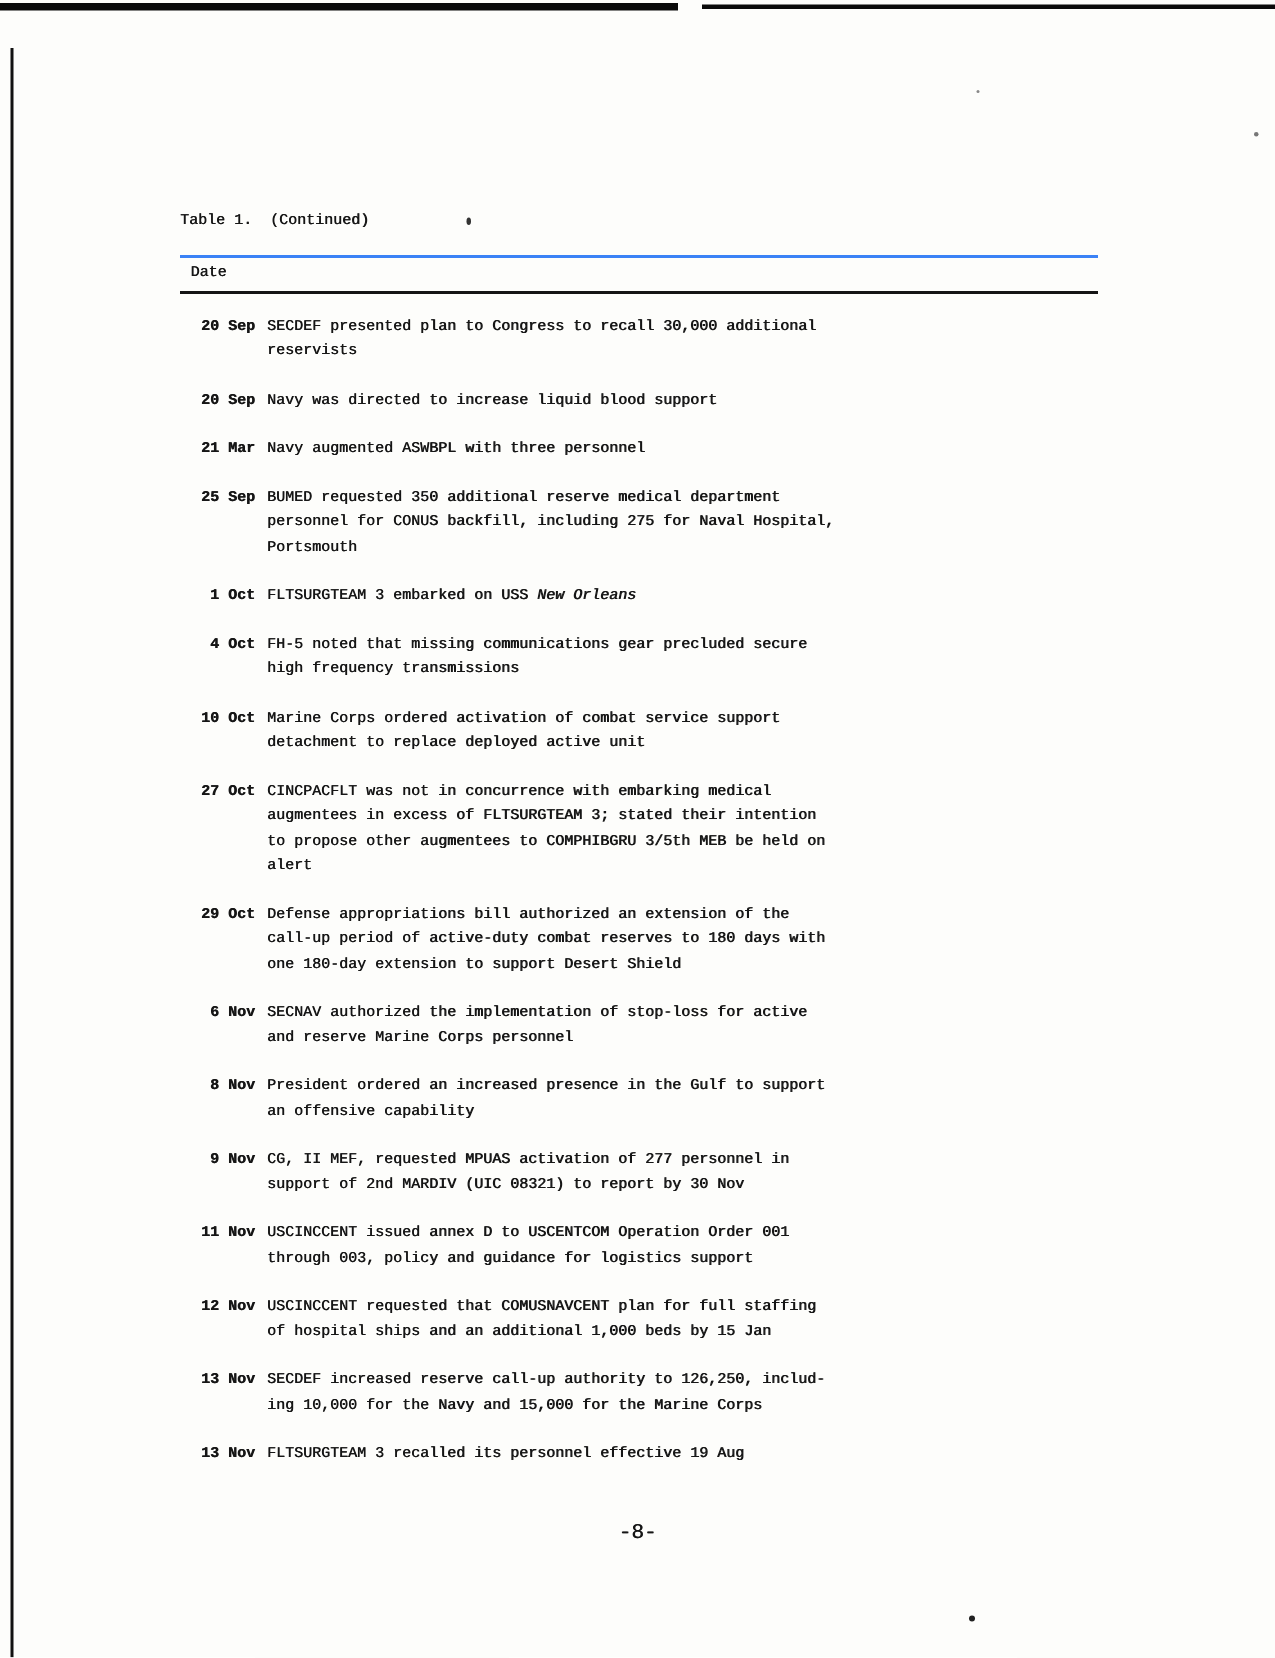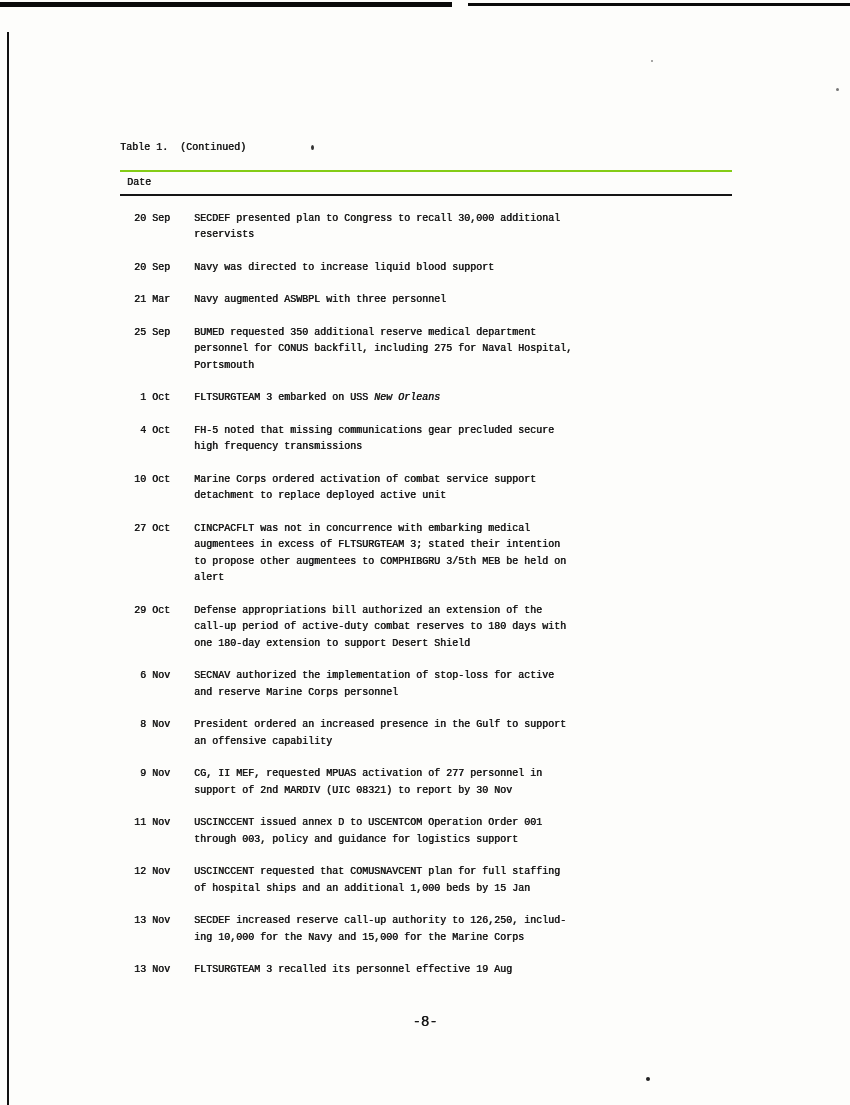--- a/index.html
+++ b/index.html
@@ -43,21 +43,21 @@
     font-size: 10px;
     line-height: 16.5px;
     text-shadow: 0.4px 0 0 currentColor;
   }
   .title {
     white-space: pre;
     margin-bottom: 13px;
   }
   .thead {
     position: relative;
-    border-top: 2px solid #84cc16;
+    border-top: 2px solid #3b82f6;
     border-bottom: 2px solid #151515;
     padding: 3px 0 2px 0;
     height: 17px;
   }
   .thead .date-h {
     margin-left: 7px;
   }
   .thead .event-h {
     position: absolute;
     left: 0; right: 0;
@@ -67,23 +67,24 @@
     margin-top: 15px;
   }
   .row {
     display: flex;
     margin-bottom: 16px;
   }
   .row .date {
     flex: 0 0 50px;
     text-align: right;
     white-space: pre;
+    font-weight: bold;
   }
   .row .event {
-    margin-left: 24px;
+    margin-left: 8px;
     width: 546px;
     white-space: pre-wrap;
   }
   .row .event i {
     font-style: italic;
   }
   .page-number {
     position: absolute;
     left: 0;
     right: 0;

